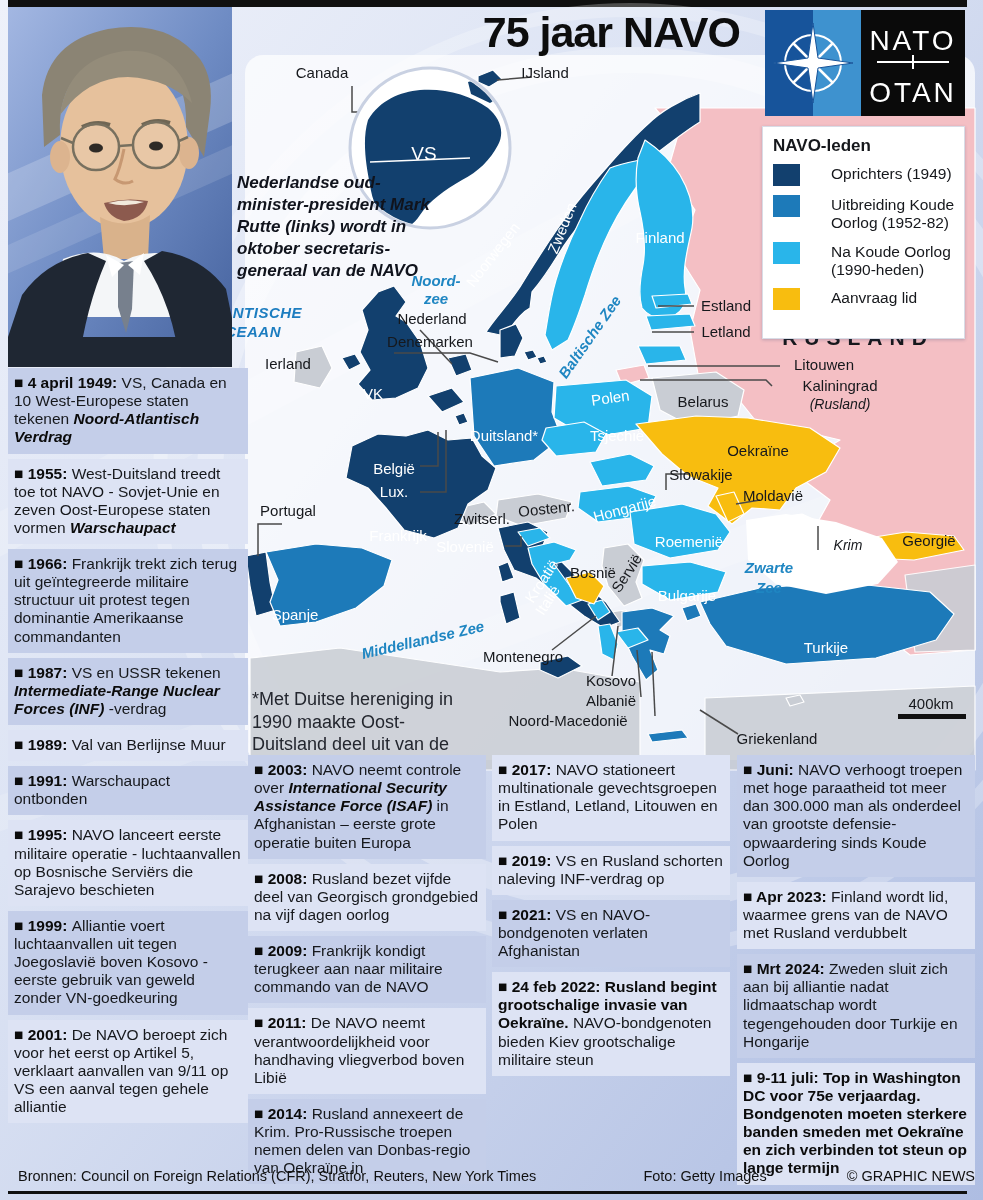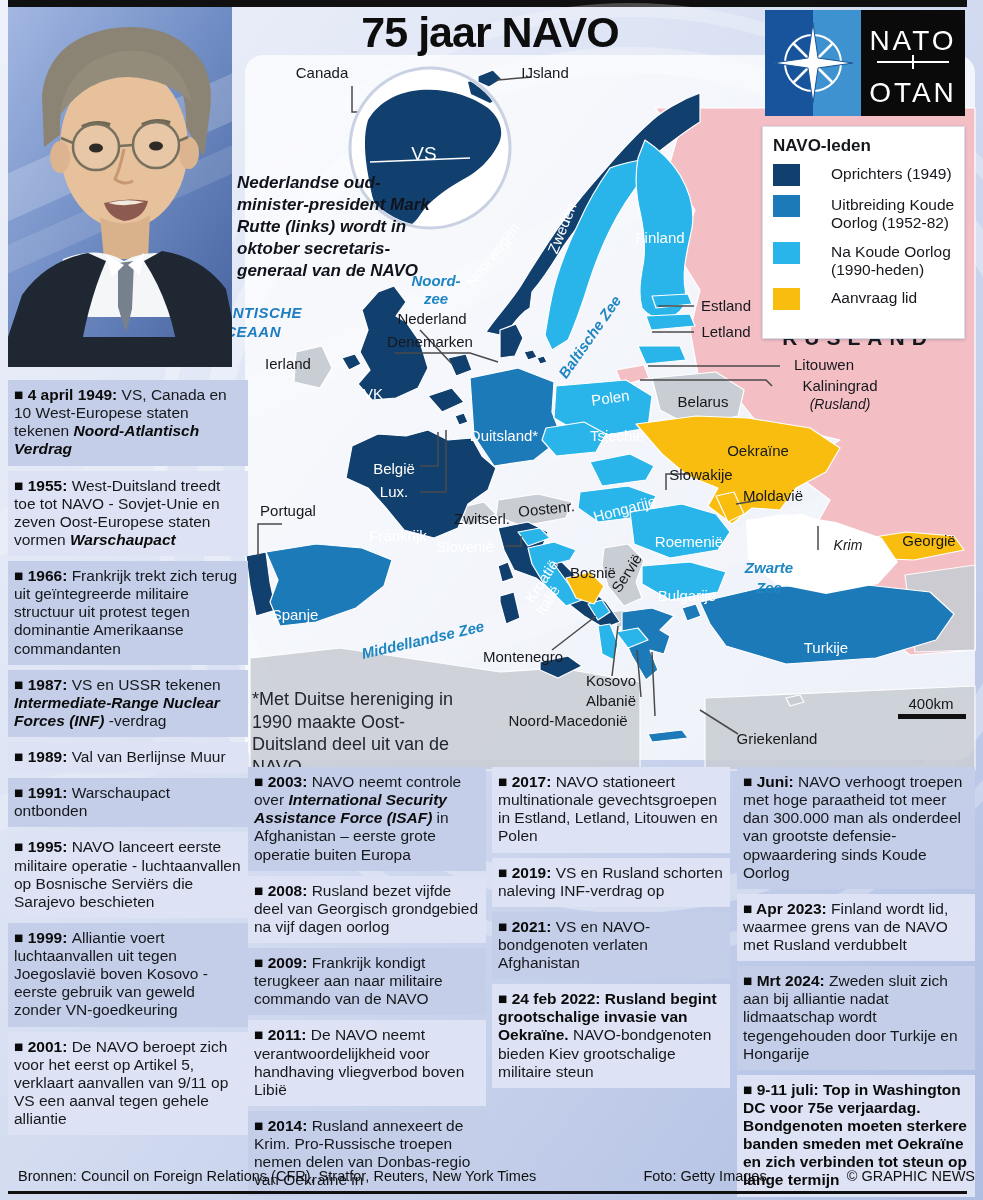--- a/index.html
+++ b/index.html
@@ -2,42 +2,42 @@
 <html><head>
 <meta charset="utf-8">
 <style>
   html,body{margin:0;padding:0;background:#fff;}
   .canvas{position:relative;width:983px;height:1200px;overflow:hidden;
     font-family:"Liberation Sans",sans-serif;color:#16181c;
     background:linear-gradient(128deg,#eef1fa 0%,#dde4f4 35%,#c4cfea 70%,#aebde2 100%);}
   .topbar{position:absolute;left:8px;top:0;width:959px;height:7px;background:#101010;}
   .botbar{position:absolute;left:8px;top:1191px;width:959px;height:3px;background:#101010;}
 
-  .title{position:absolute;left:240px;top:8px;width:500px;text-align:center;
+  .title{position:absolute;left:240px;top:8px;width:500px;text-align:right;
     font-size:43px;font-weight:bold;letter-spacing:-1px;color:#0d0d0d;}
 
   .logo{position:absolute;left:765px;top:10px;width:200px;height:106px;}
 
   .legend{position:absolute;left:762px;top:126px;width:203px;background:#fff;
     border:1px solid #d8dce6;box-shadow:0 1px 3px rgba(40,60,110,.25);padding:9px 2px 8px 10px;box-sizing:border-box;}
   .legend h2{margin:0 0 8px 0;font-size:17px;}
   .lrow{display:flex;margin-bottom:9px;gap:21px;}
   .lrow:last-child{margin-bottom:20px;}
   .swatch{width:27px;height:22px;flex:none;margin-right:10px;}
   .llab{font-size:15.5px;line-height:1.18;padding-top:1px;}
 
   .photo{position:absolute;left:8px;top:7px;width:224px;height:360px;overflow:hidden;}
 
   .caption{position:absolute;left:237px;top:172px;width:196px;
     font-size:17px;line-height:1.3;font-weight:bold;font-style:italic;color:#10131c;}
 
   .footnote{position:absolute;left:252px;top:688px;width:215px;
     font-size:18px;line-height:1.25;color:#23262e;}
 
-  .tl-col{position:absolute;width:240px;margin-top:12px;}
+  .tl-col{position:absolute;width:240px;}
   #col-left{left:8px;top:368px;}
   #col-2{left:248px;top:755px;width:238px;}
   #col-3{left:492px;top:755px;width:238px;}
   #col-4{left:737px;top:755px;width:238px;}
   .entry{font-size:15.5px;line-height:1.17;padding:6px 5px 7px 6px;margin-bottom:5px;color:#16181c;}
   .entry.d{background:#c4cee9;}
   .entry.l{background:#dde3f4;}
   .entry .b{font-weight:bold;color:#0b0b0b;}
   .entry .bi{font-weight:bold;font-style:italic;color:#0b0b0b;}
 

